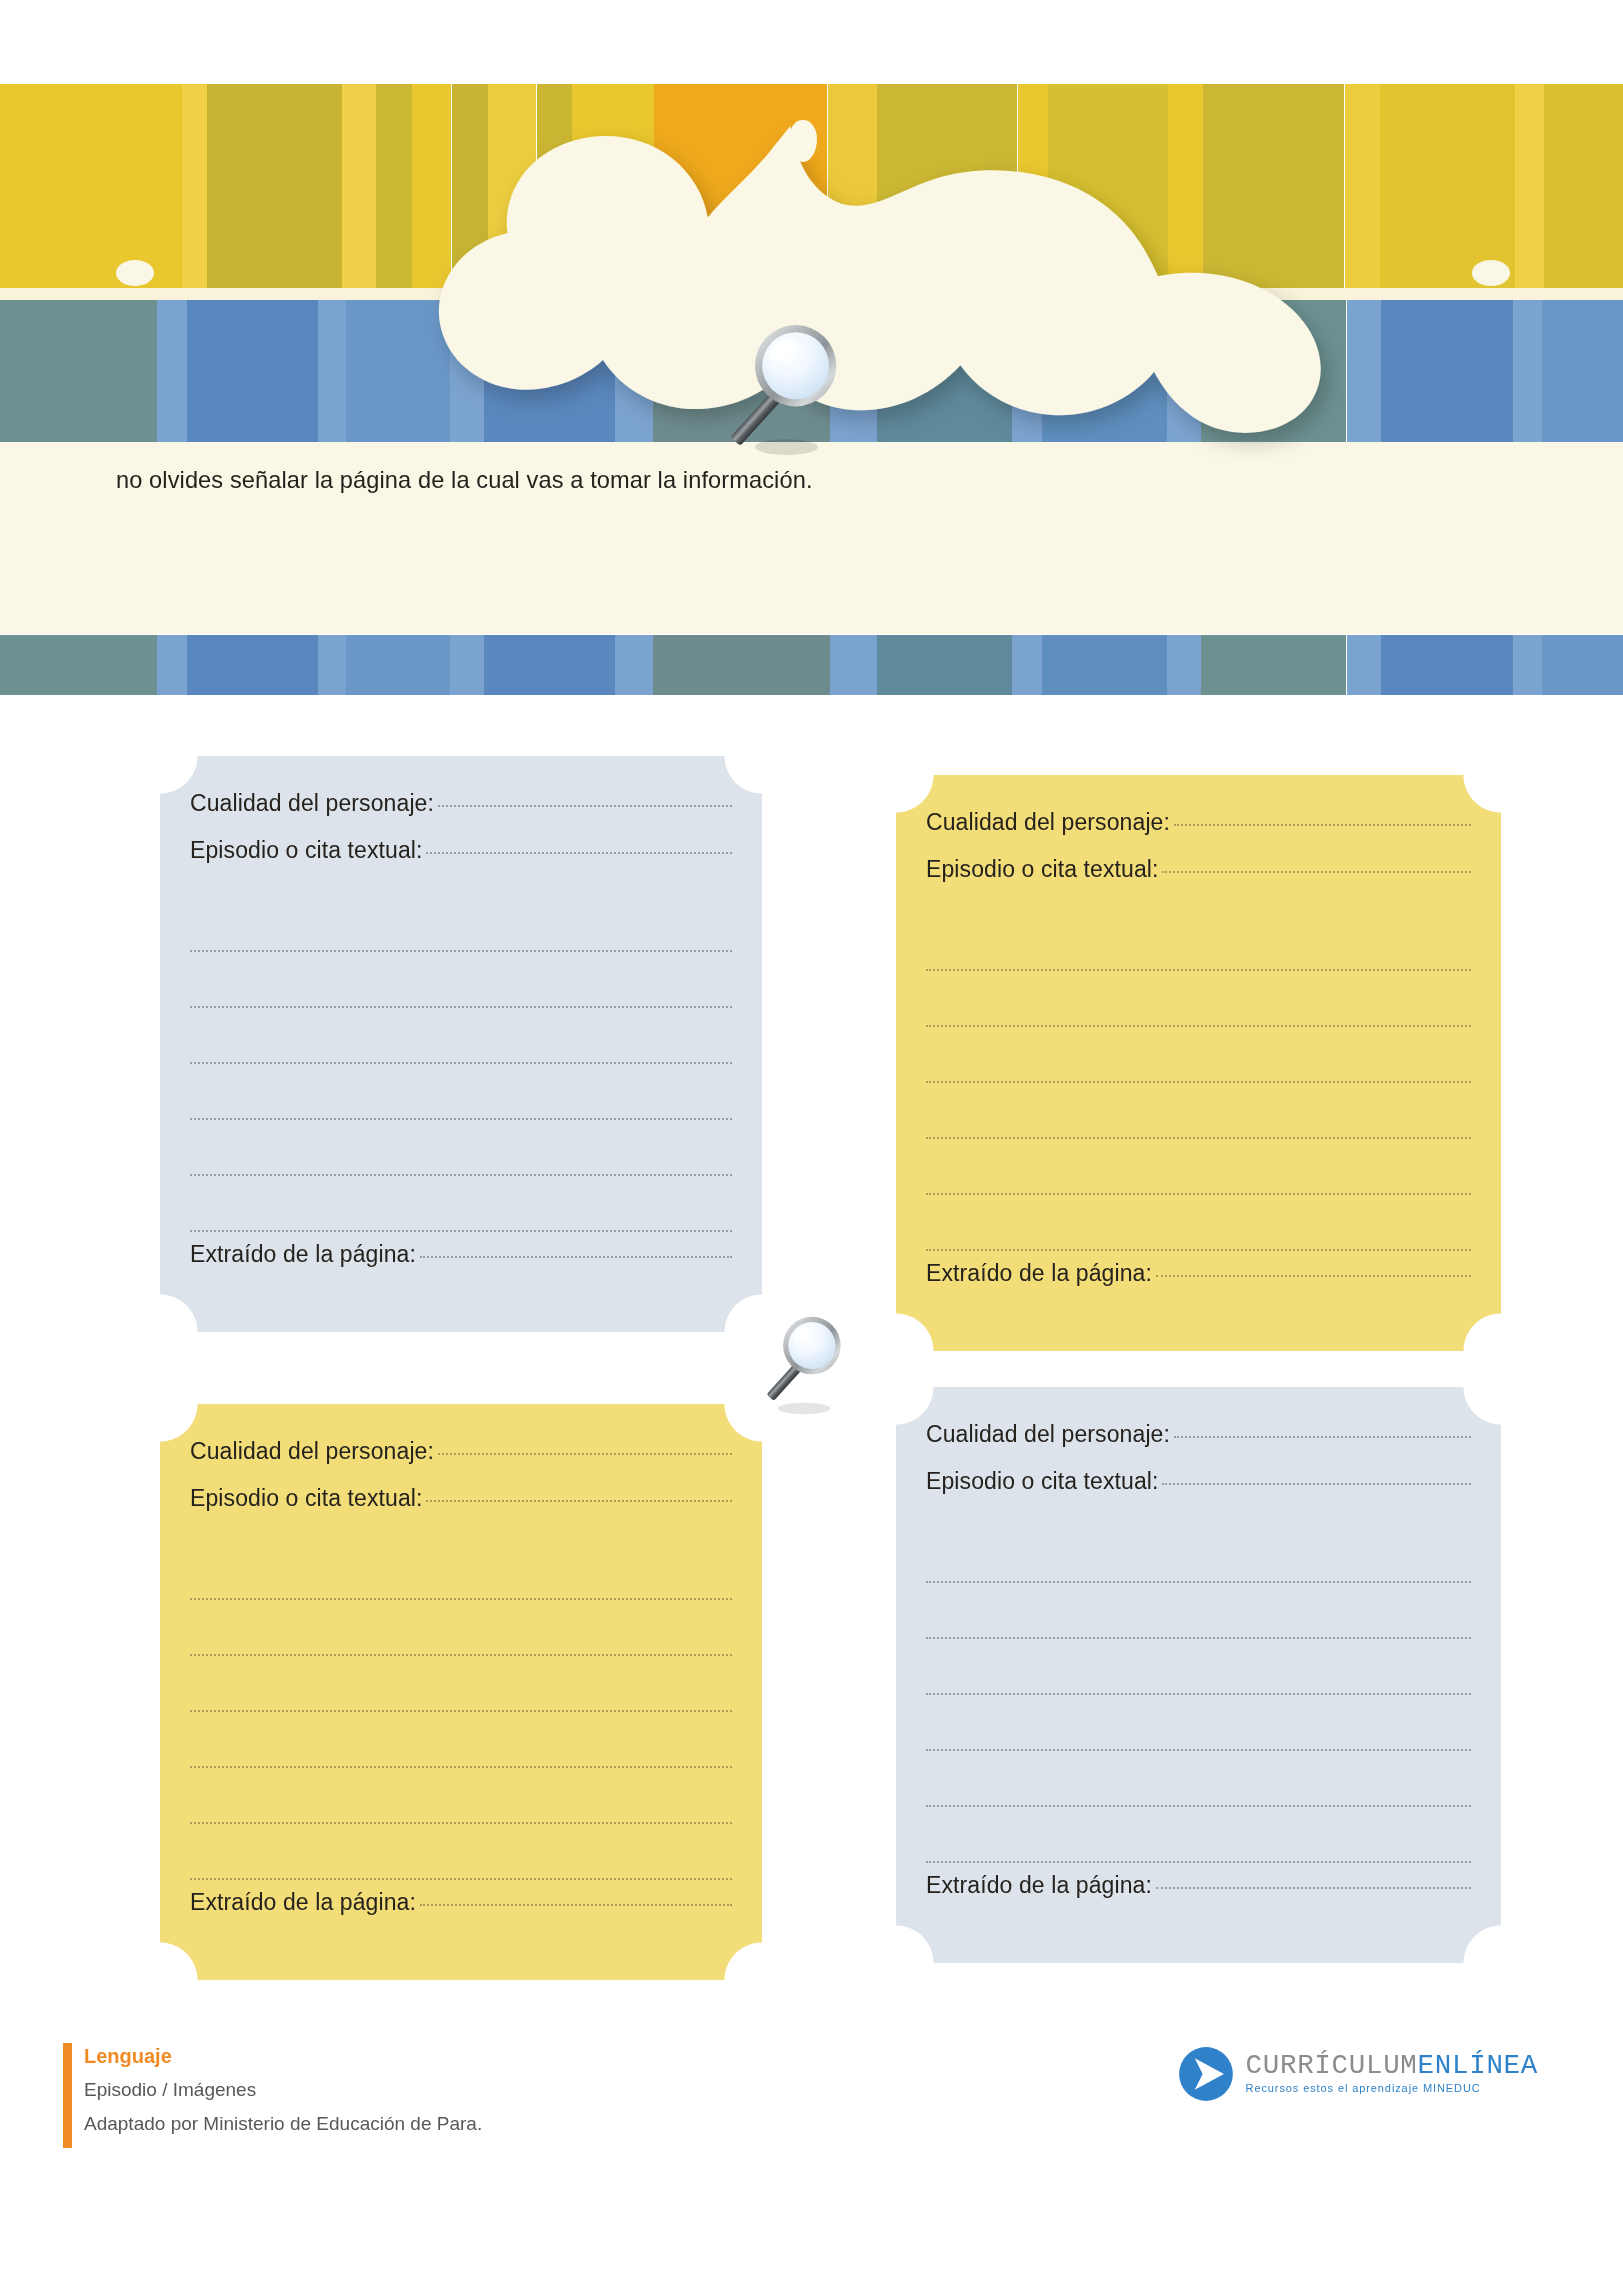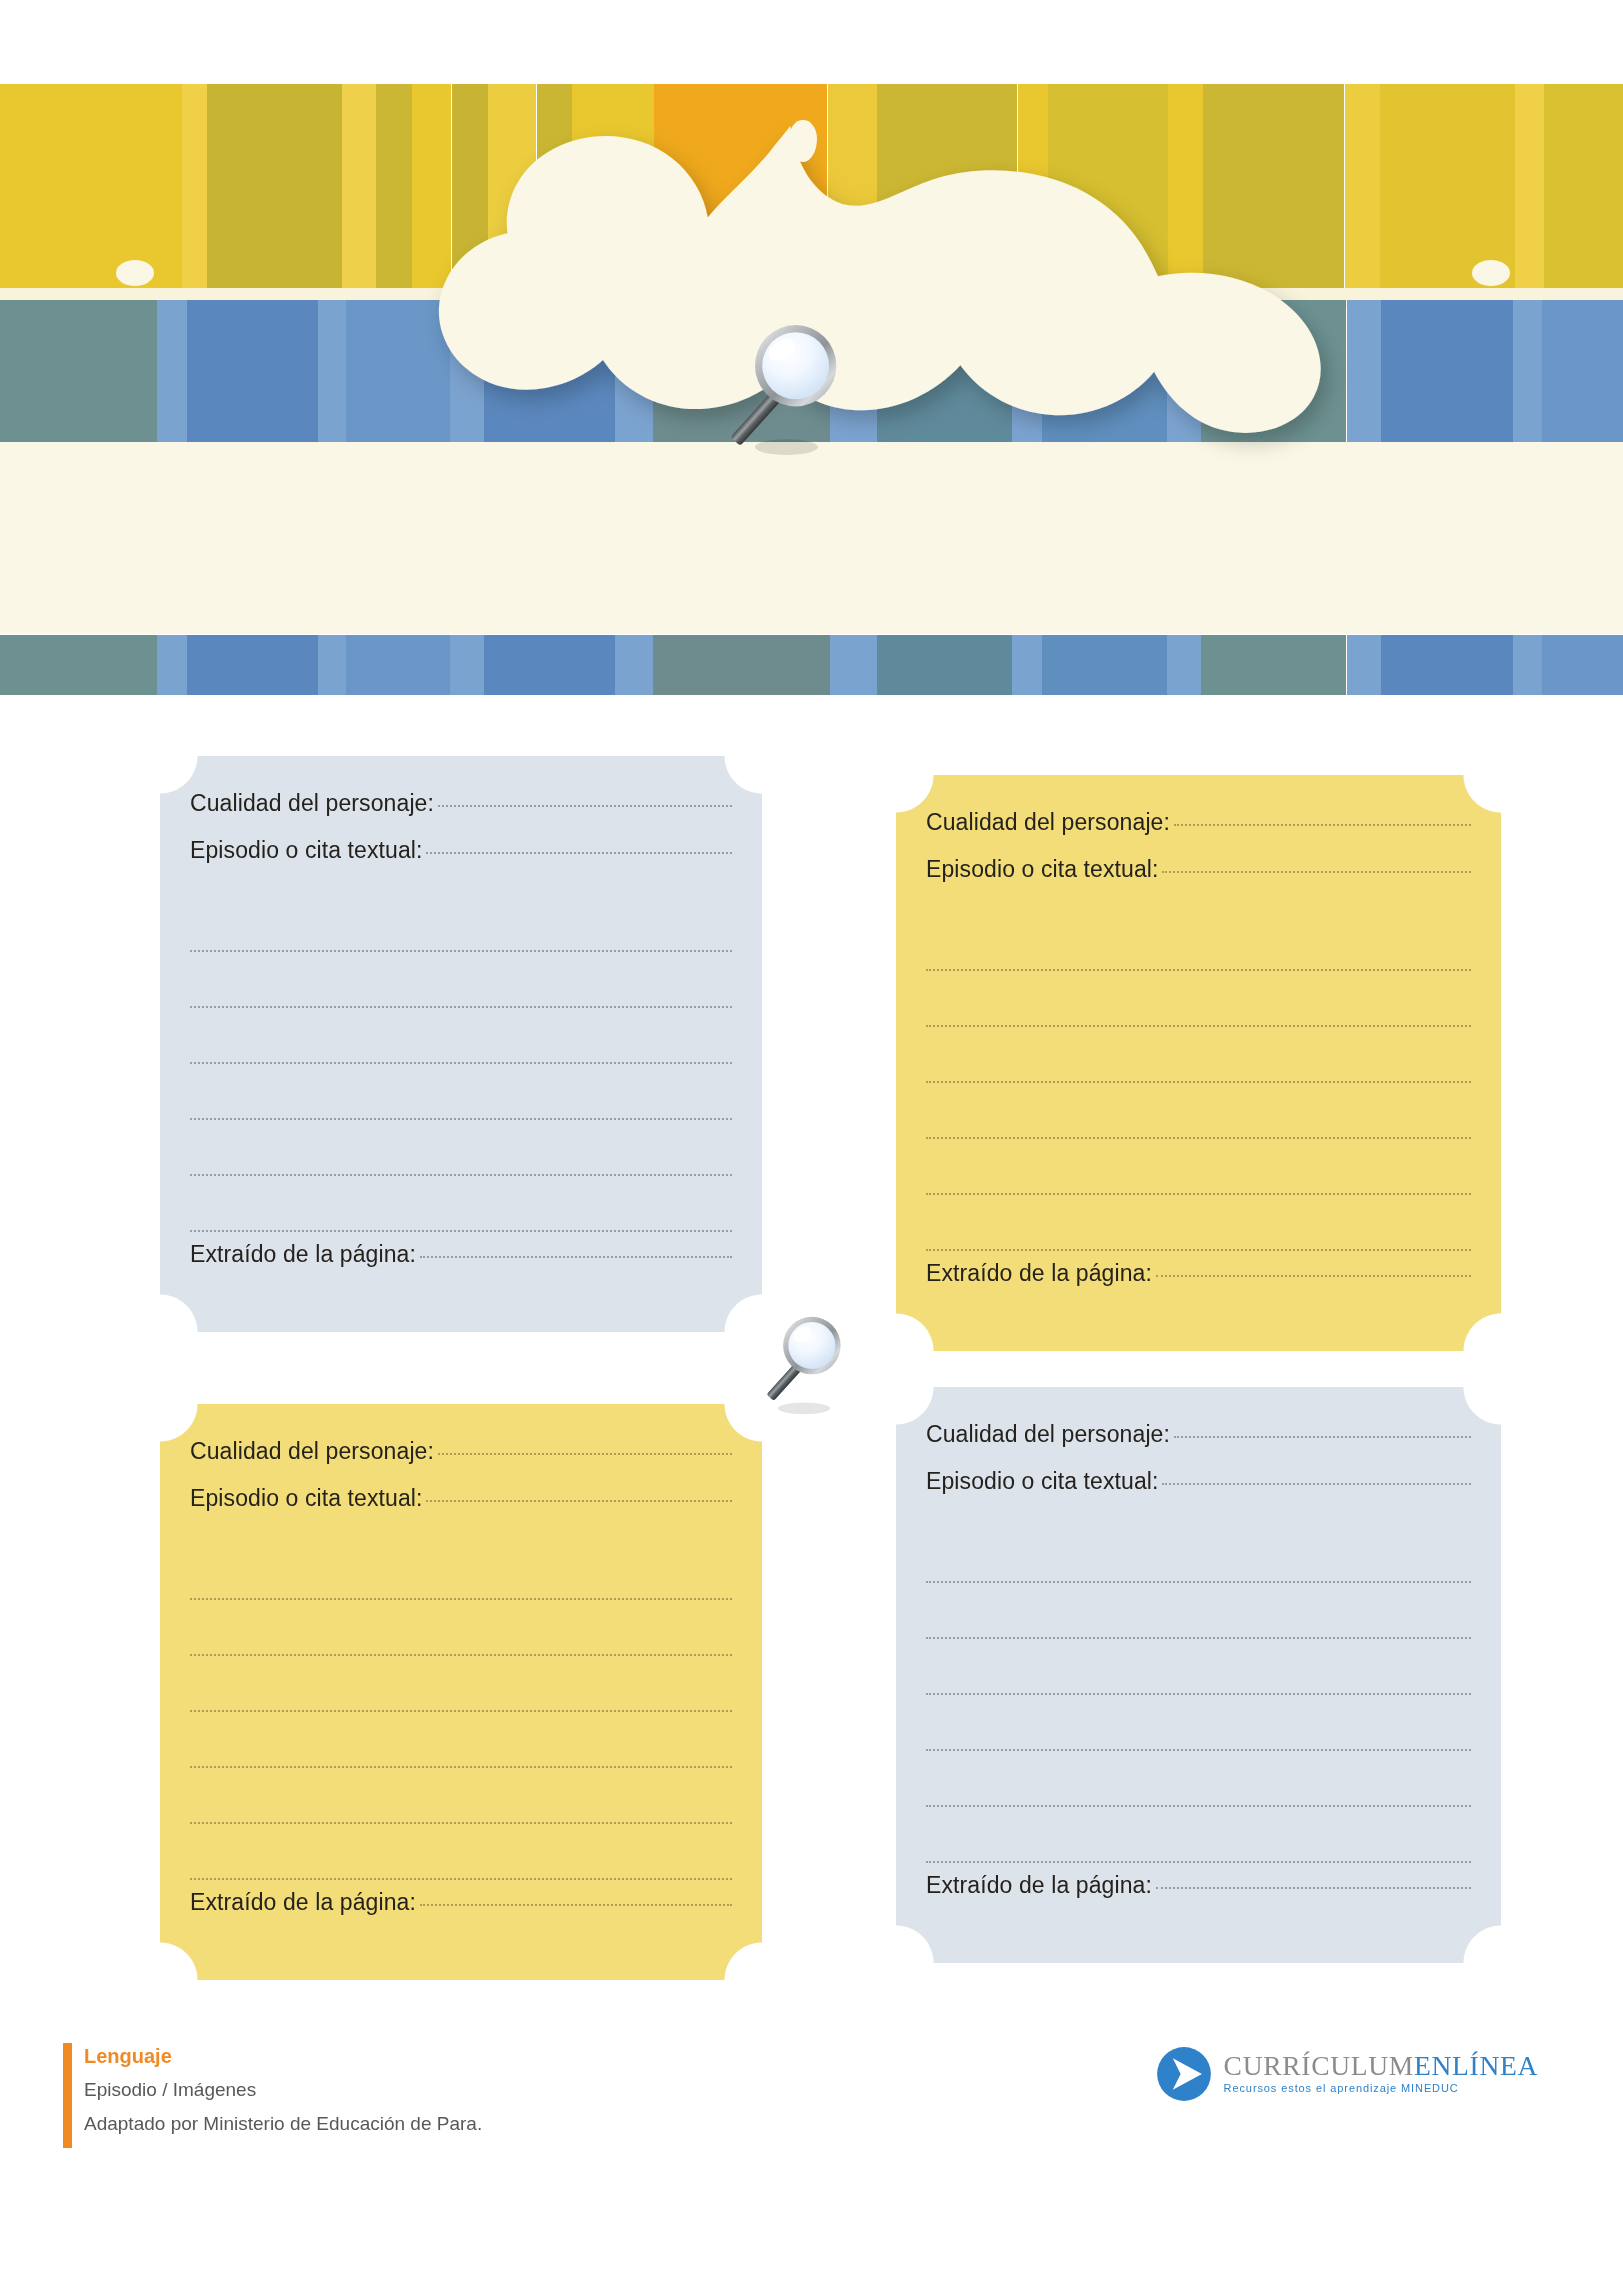--- a/index.html
+++ b/index.html
@@ -243,21 +243,21 @@
     position: absolute;
     right: 85px; top: 23.6px;
     display: flex;
     align-items: center;
     gap: 11.8px;
   }
   #logo-mark { width: 56px; height: 56px; flex: 0 0 auto; }
   #logo-mark svg { display: block; width: 100%; height: 100%; }
   #logo-words { display: flex; flex-direction: column; }
   #logo-title {
-    font-family: Liberation Serif, serif;
+    font-family: Liberation Mono, monospace;
     font-size: 27.5px;
     letter-spacing: 0.7px;
     line-height: 31px;
     white-space: nowrap;
   }
   .logo-gray { color: #8c8c8e; }
   .logo-blue { color: #2f82c9; }
   #logo-tagline {
     font-family: "Liberation Sans", sans-serif;
     font-size: 11px;
@@ -408,20 +408,21 @@
           <rect x="126" y="138" width="20" height="104" rx="5" fill="url(#handleG1)"></rect>
           <rect x="124" y="132" width="24" height="16" rx="4" fill="#c3c7ca"></rect>
         </g>
         <circle cx="126" cy="88" r="62" fill="url(#rimG1)"></circle>
         <circle cx="126" cy="88" r="51" fill="url(#lensG1)"></circle>
         <ellipse cx="105" cy="64" rx="22" ry="14" fill="#ffffff" opacity="0.85" transform="rotate(-32 105 64)"></ellipse>
       </svg>
     </div>
 
     <div id="instructions">
+      <p>no olvides señalar la página de la cual vas a tomar la información.</p>
     </div>
   </div>
 
   <div class="card card-blue card-shape" id="card-1">
     <div class="field-row">
       <span class="field-label">Cualidad del personaje:</span>
       <span class="field-rule"></span>
     </div>
     <div class="field-row">
       <span class="field-label">Episodio o cita textual:</span>

